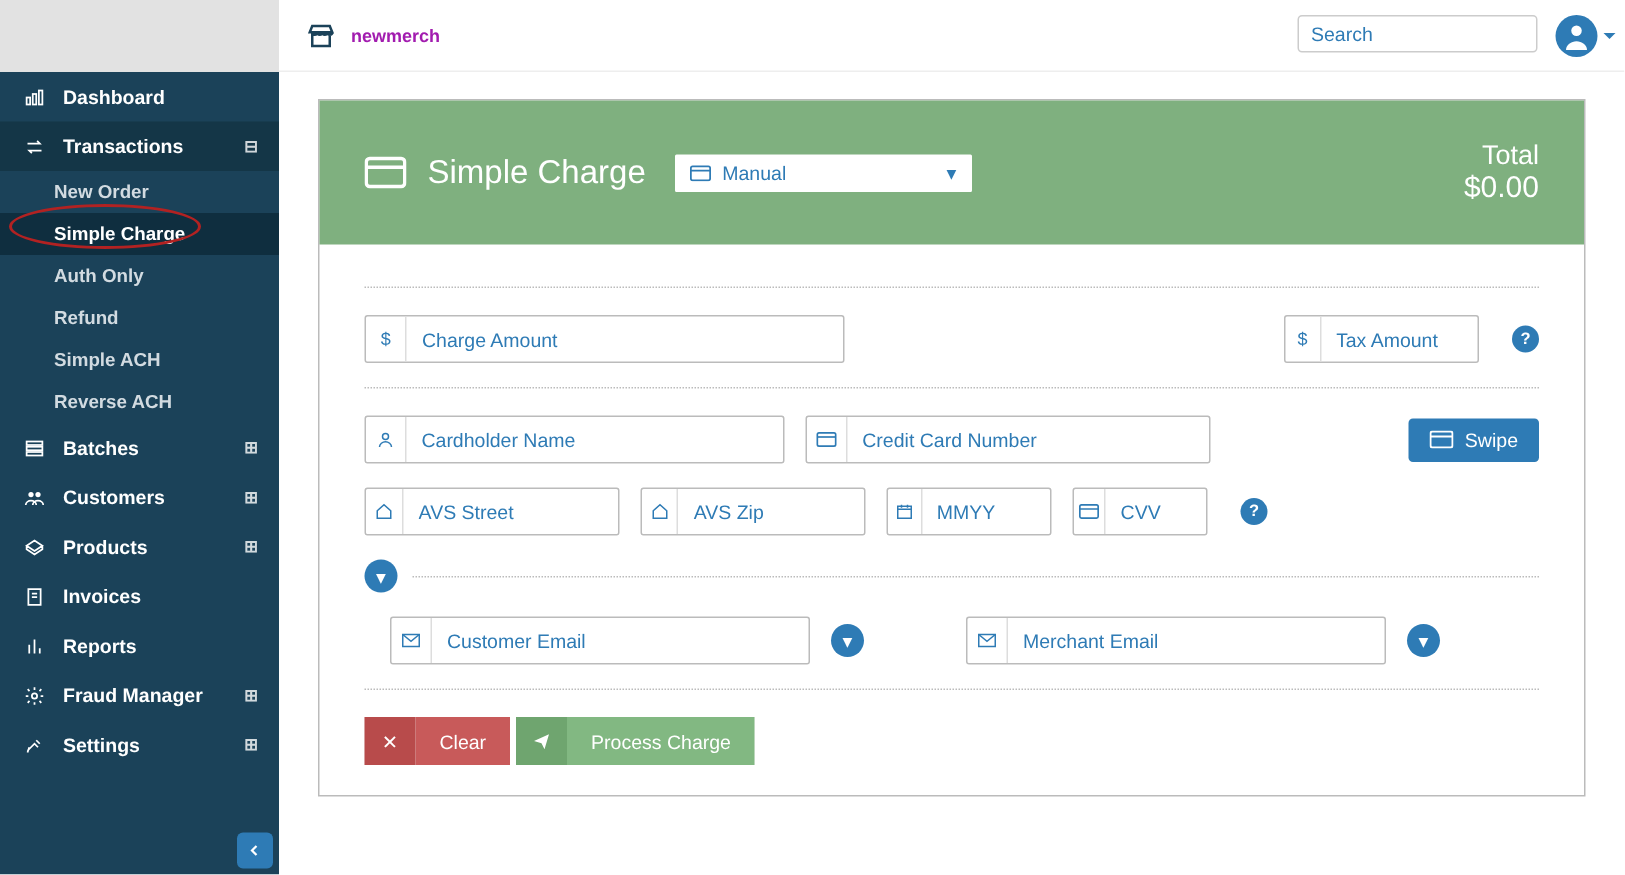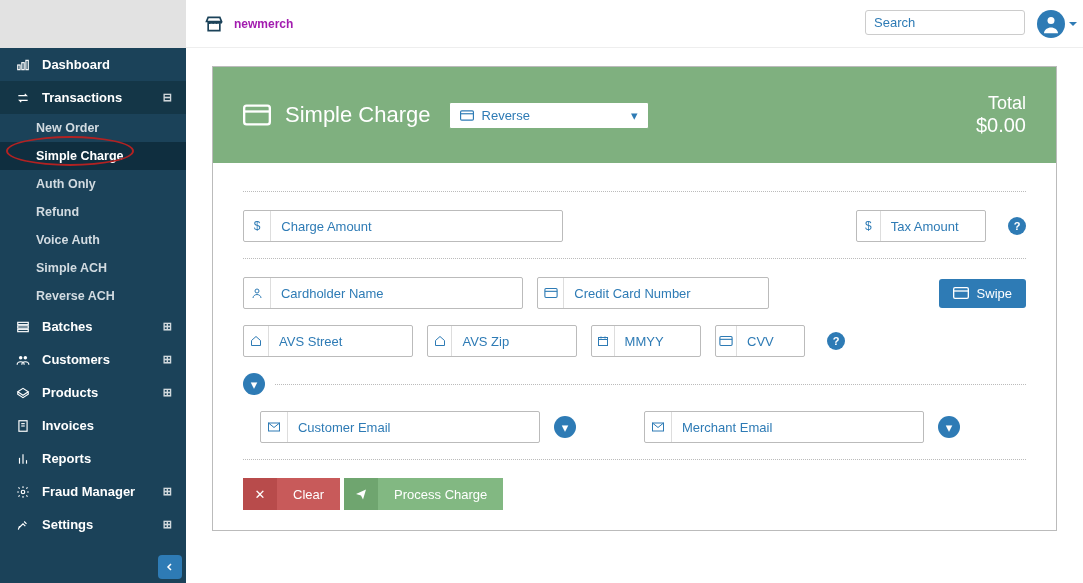--- a/index.html
+++ b/index.html
@@ -97,21 +97,20 @@
       <span class="expand">⊟</span>
     </div>
 
     <div class="side-sub">New Order</div>
     <div class="side-sub active" style="position:relative;">
       <span>Simple Charge</span>
       <span class="oval-highlight"></span>
     </div>
     <div class="side-sub">Auth Only</div>
     <div class="side-sub">Refund</div>
-    <div class="side-sub">Voice Auth</div>
     <div class="side-sub">Simple ACH</div>
     <div class="side-sub">Reverse ACH</div>
 
     <div class="side-item">
       <span class="icon">
         <svg width="14" height="14" viewBox="0 0 24 24" fill="none" stroke="#fff" stroke-width="2">
             <rect x="3" y="4" width="18" height="4"></rect>
             <rect x="3" y="10" width="18" height="4"></rect>
             <rect x="3" y="16" width="18" height="4"></rect>
           </svg>
@@ -227,21 +226,21 @@
               </svg>
           </span>
           <span class="panel-title">Simple Charge</span>
           <div class="mode-select">
             <span>
               <svg width="14" height="11" viewBox="0 0 24 18" fill="none" stroke="#2e7bb5" stroke-width="2">
                   <rect x="1" y="1" width="22" height="16" rx="2"></rect>
                   <line x1="1" y1="6" x2="23" y2="6"></line>
                 </svg>
             </span>
-            <span>Reverse</span>
+            <span>Manual</span>
             <span class="caret">▾</span>
           </div>
           <div class="total-wrap">
             <div class="total-label">Total</div>
             <div class="total-val">$0.00</div>
           </div>
         </div>
 
         <div class="panel-body">
           <hr class="dotted">
@@ -264,21 +263,21 @@
           <div class="row">
             <div class="field" style="width:280px;">
               <span class="addon">
                 <svg width="12" height="12" viewBox="0 0 24 24" fill="none" stroke="#2e7bb5" stroke-width="2">
                     <circle cx="12" cy="8" r="4"></circle>
                     <path d="M4 22c0-4 4-7 8-7s8 3 8 7"></path>
                   </svg>
               </span>
               <input type="text" placeholder="Cardholder Name" style="">
             </div>
-            <div class="field" style="width:232px;">
+            <div class="field" style="width:270px;">
               <span class="addon">
                 <svg width="14" height="10" viewBox="0 0 24 18" fill="none" stroke="#2e7bb5" stroke-width="2">
                     <rect x="1" y="1" width="22" height="16" rx="2"></rect>
                     <line x1="1" y1="6" x2="23" y2="6"></line>
                   </svg>
               </span>
               <input type="text" placeholder="Credit Card Number" style="">
             </div>
             <div style="flex:1"></div>
             <div class="swipe-btn">

